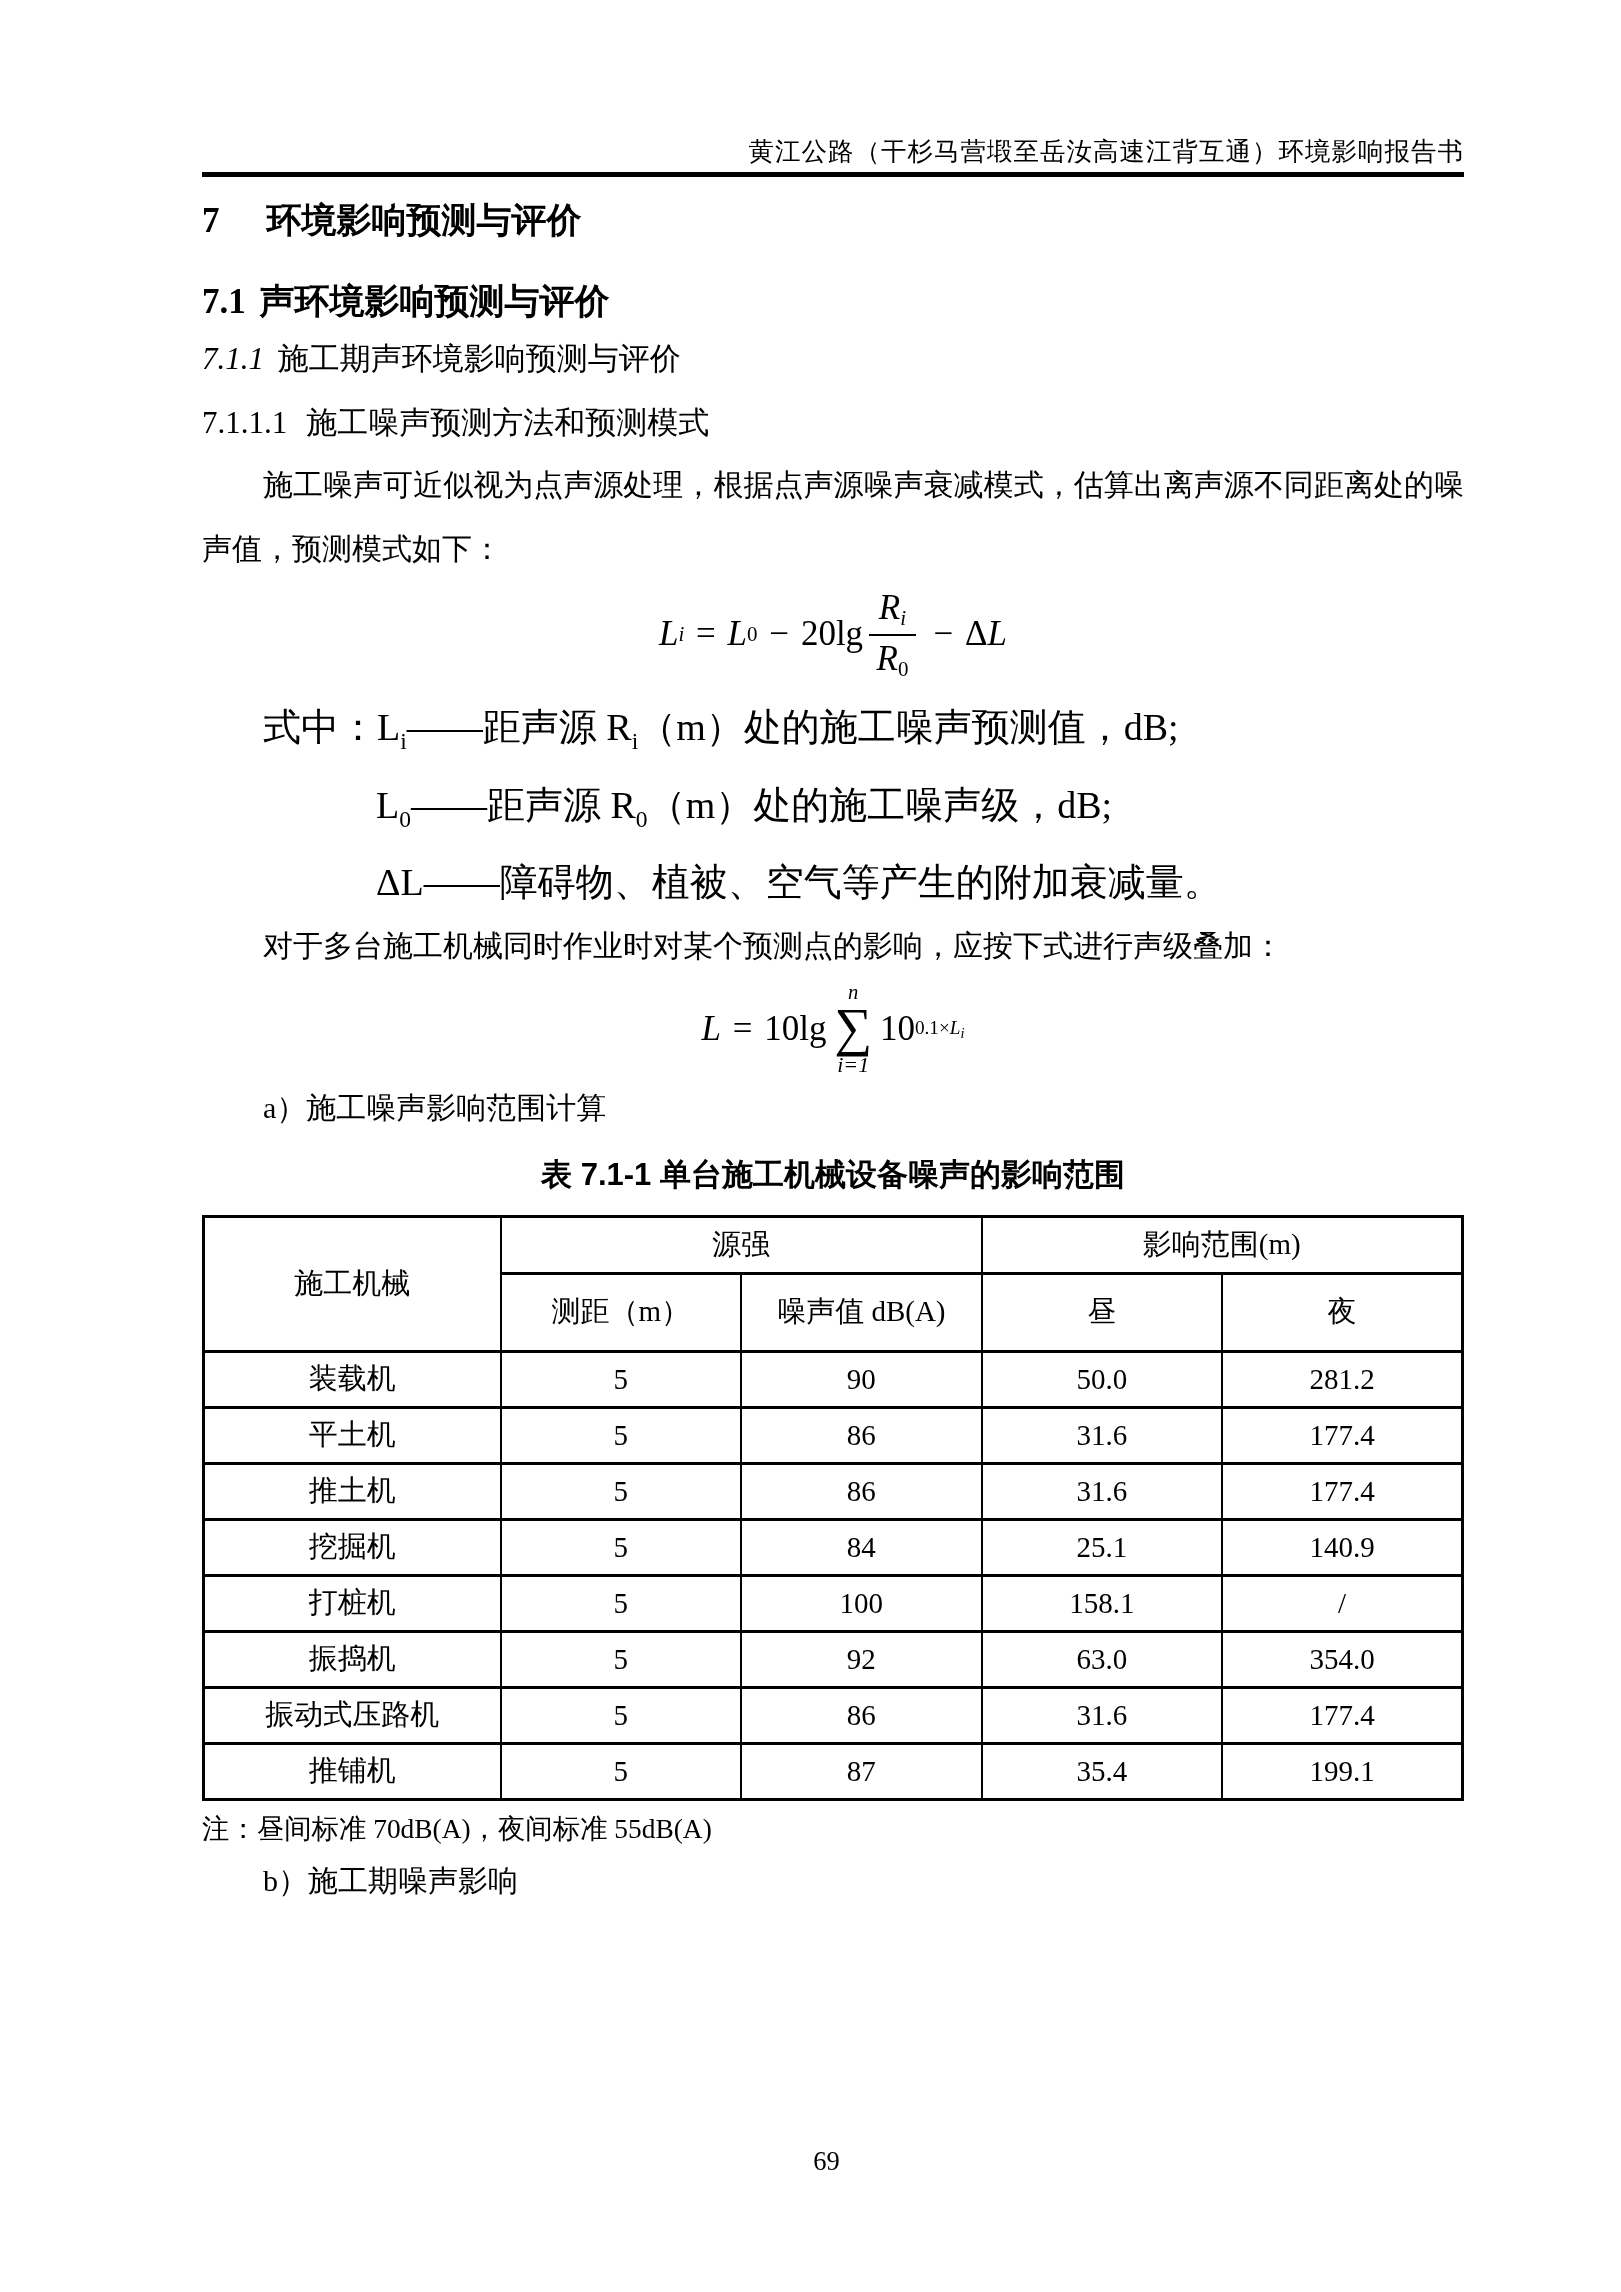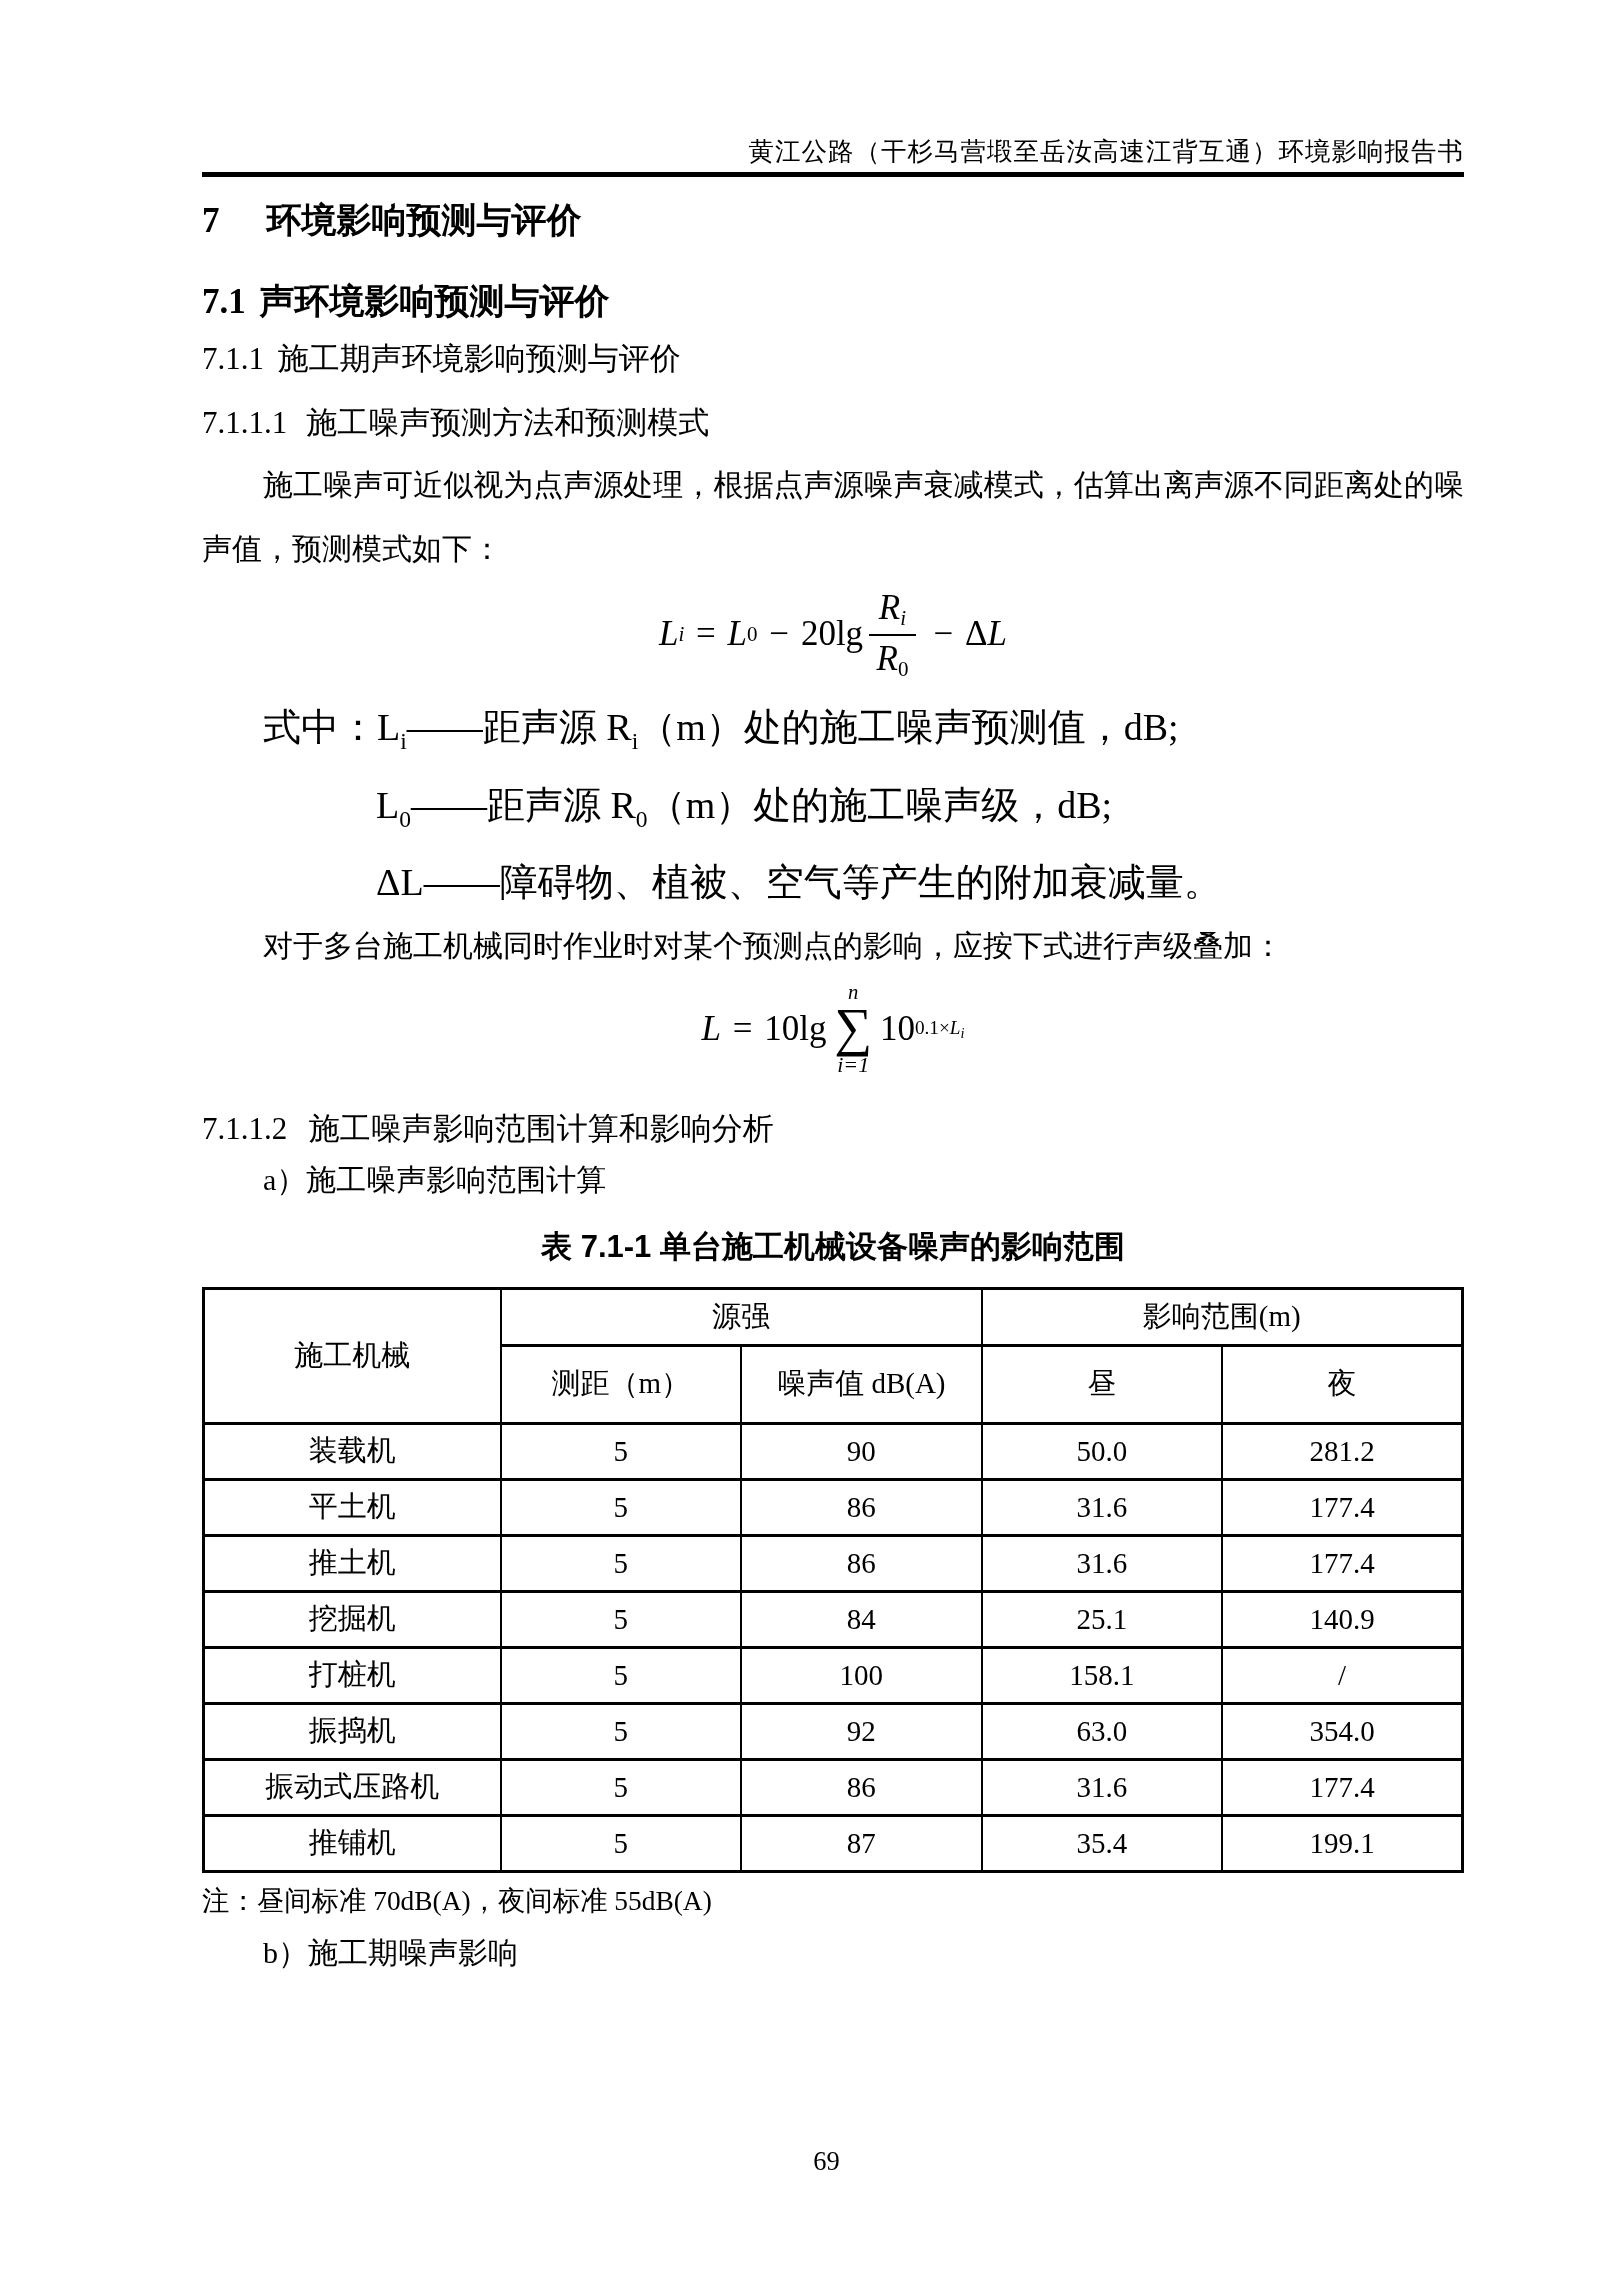--- a/index.html
+++ b/index.html
@@ -15,21 +15,21 @@
   .header-rule{margin-top:3.9px;border-top:5.9px solid #000;height:0;}
 
   
   .h1{margin-top:21.6px;font-size:35px;line-height:43px;font-weight:bold;
       font-family:"Liberation Sans","DejaVu Sans",sans-serif;}
   .h1 .num{margin-right:47px;font-family:"Liberation Serif",serif;}
   .h2{margin-top:37px;font-size:35px;line-height:43px;font-weight:bold;
       font-family:"Liberation Sans","DejaVu Sans",sans-serif;}
   .h2 .num{margin-right:13.7px;font-family:"Liberation Serif",serif;}
   .h3{margin-top:15.7px;font-size:31px;line-height:39px;font-weight:normal;}
-  .h3 .num{margin-right:13.7px;}
+  .h3 .num{margin-right:13.7px;font-style:italic;}
   .h4{margin-top:24.5px;font-size:31px;line-height:39px;font-weight:normal;}
   .h4 .num{margin-right:19px;}
   .h5{margin-top:33px;font-size:31px;line-height:39px;font-weight:normal;}
   .h5 .num{margin-right:21.6px;}
 
   
   .para{margin:0;font-size:30px;line-height:64px;text-align:justify;}
   .indent{text-indent:61px;}
   .p1{margin-top:11.8px;}
   .def-block{margin-top:15.7px;}
@@ -136,23 +136,20 @@
     <span class="fupright">10lg</span>
     <span class="sum">
       <span class="sum-top">n</span>
       <span class="sum-sigma">∑</span>
       <span class="sum-bot">i=1</span>
     </span>
     <span class="fupright">10</span>
       <span class="fsup"><span>0.1×</span><span class="fit">L</span><span class="fsub2 fit">i</span></span>
   </div>
 
-  <div class="h5">
-    <span class="num">7.1.1.2</span><span>施工噪声影响范围计算和影响分析</span>
-  </div>
 
   <p class="para indent">a）施工噪声影响范围计算</p>
 
 
   <div class="table-title">表 7.1-1 单台施工机械设备噪声的影响范围</div>
 
   <table class="noise">
     <colgroup>
       <col style="width:23.6%">
       <col style="width:19.1%">

